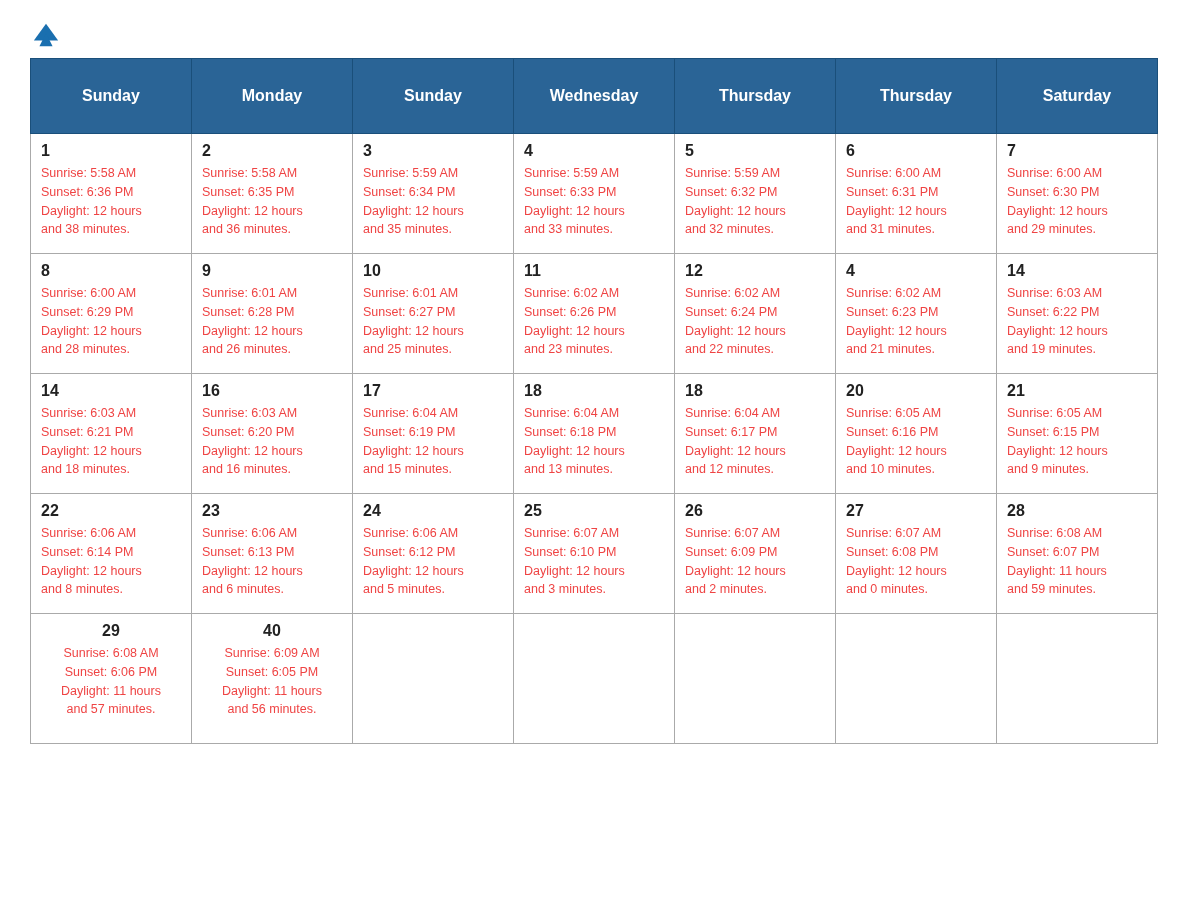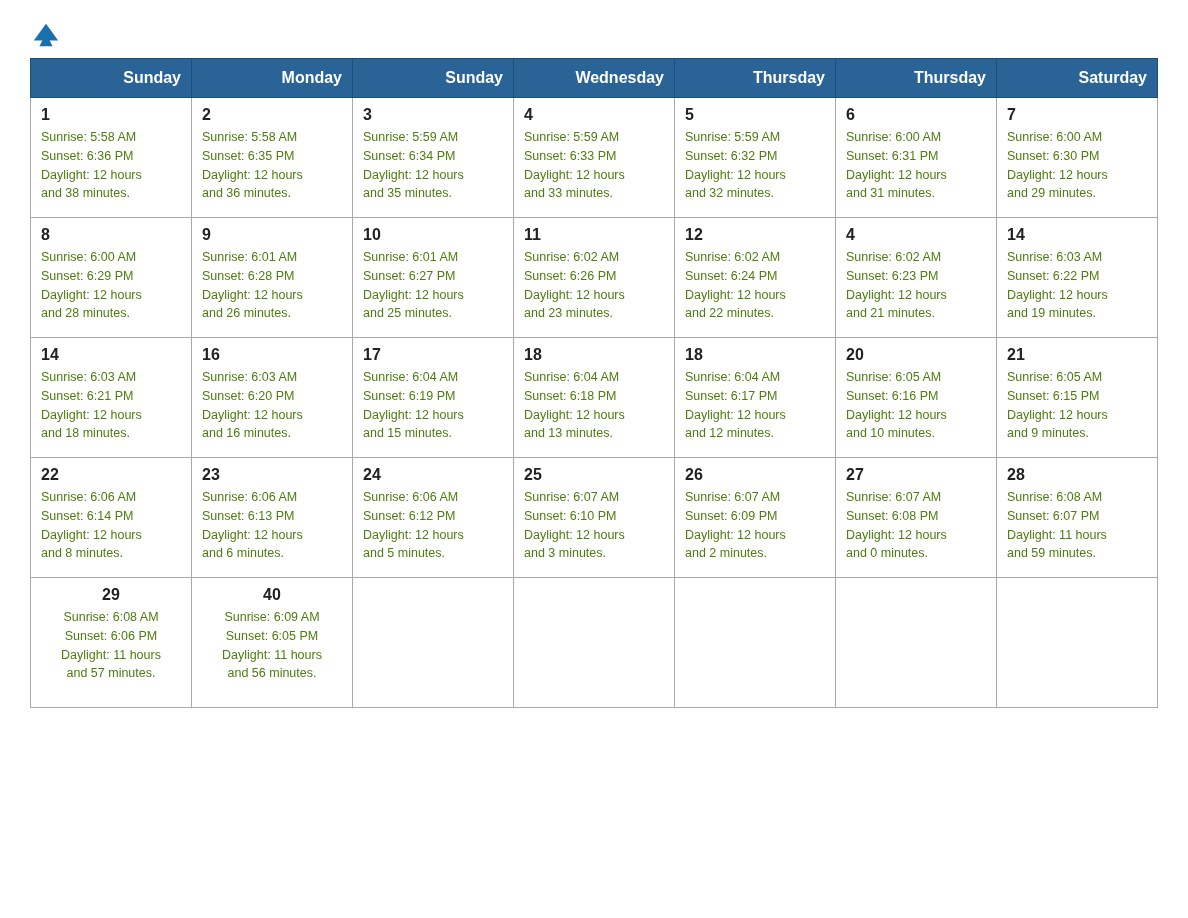--- a/index.html
+++ b/index.html
@@ -56,22 +56,22 @@
     table {
       width: 100%;
       border-collapse: collapse;
       margin-top: 8px;
     }
     thead tr th {
       background-color: #2a6496;
       color: #ffffff;
       font-size: 16px;
       font-weight: bold;
-      padding: 10px 10px;
-      text-align: right;
+      padding: 28px 10px;
+      text-align: center;
       border: 1px solid #1a4f7a;
     }
     tbody tr td {
       border: 1px solid #aaa;
       vertical-align: top;
       padding: 8px 10px;
       font-size: 13px;
       color: #333;
       width: 14.28%;
       min-height: 100px;
@@ -79,21 +79,21 @@
     }
     tbody tr td .day-number {
       font-size: 16px;
       font-weight: bold;
       color: #222;
       display: block;
       margin-bottom: 4px;
     }
     tbody tr td .day-info {
       font-size: 12.5px;
-      color: #4d7c0f;
+      color: #ef4444;
       line-height: 1.5;
     }
     tbody tr:last-child td {
       height: 130px;
       text-align: center;
     }
     tbody tr td {
       background: #fff;
     }
   </style>

